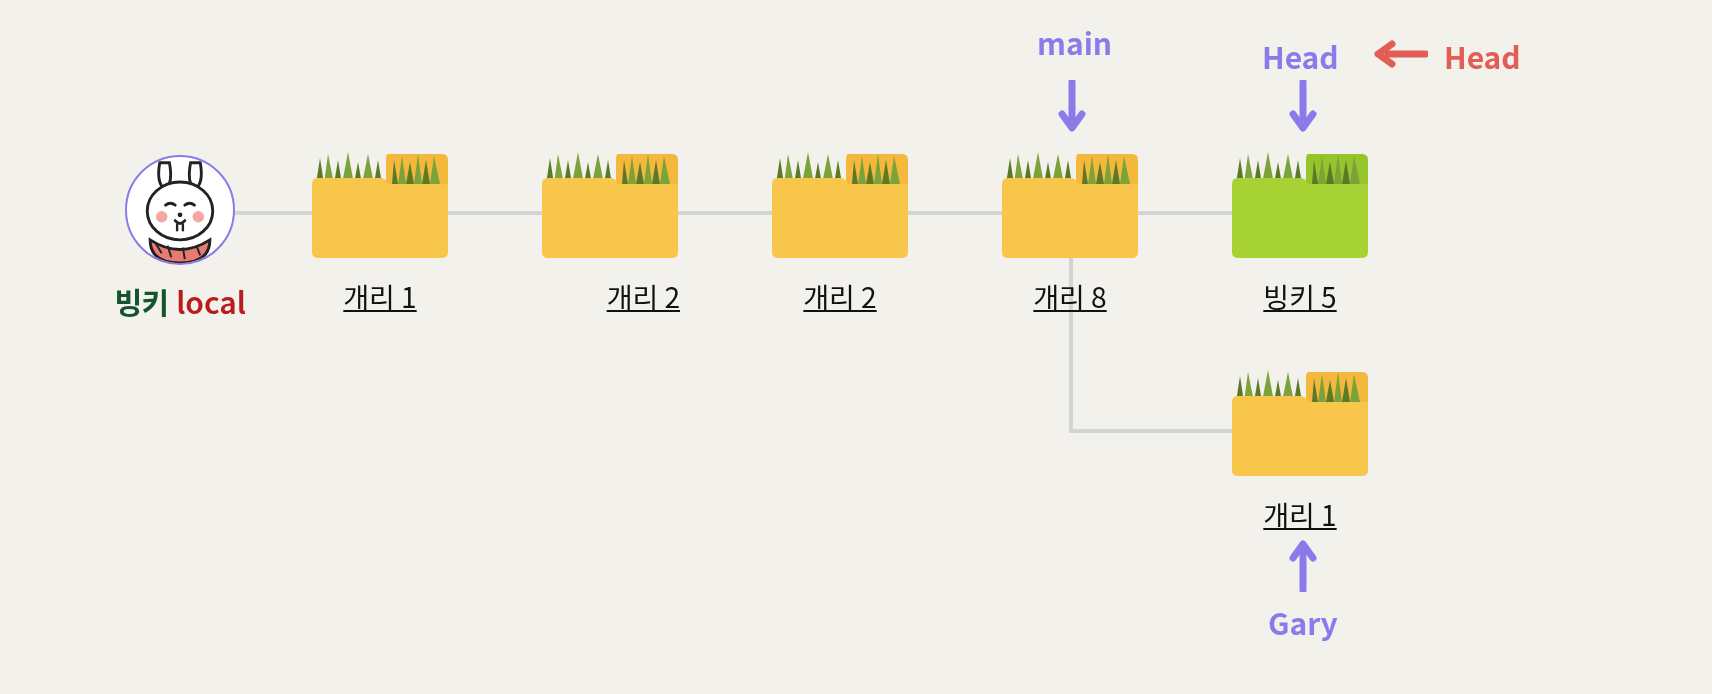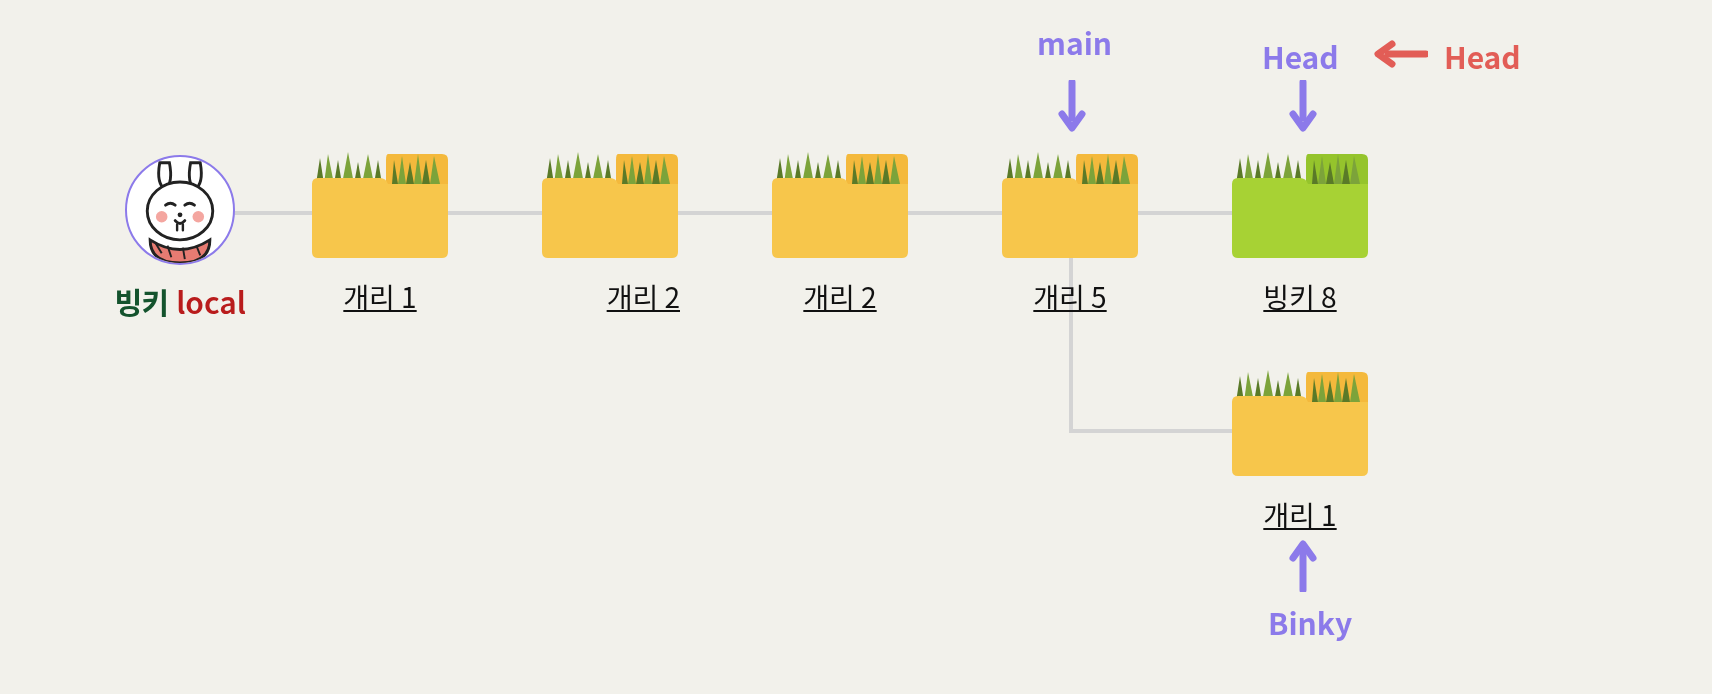--- a/index.html
+++ b/index.html
@@ -230,21 +230,21 @@
       <path d="M14 34 L18 4 L24 34 Z" fill="#7ca33a"></path>
       <path d="M24 34 L28 10 L32 34 Z" fill="#5a7a28"></path>
       <path d="M32 34 L38 2 L44 34 Z" fill="#7ca33a"></path>
       <path d="M44 34 L48 12 L52 34 Z" fill="#5a7a28"></path>
       <path d="M52 34 L58 4 L64 34 Z" fill="#7ca33a"></path>
       <path d="M64 34 L68 10 L72 34 Z" fill="#5a7a28"></path>
     </g>
 
     <path d="M2 34 Q2 28 8 28 L70 28 Q76 28 78 34 L138 34 L138 102 Q138 108 132 108 L8 108 Q2 108 2 102 Z" fill="#f7c64b"></path>
   </svg></div>
-    <div class="folder-label">개리 5</div>
+    <div class="folder-label">개리 8</div>
   </div>
 
   <div class="node folder" style="left:1230px; top:150px;">
     <div class="folder-icon">
   <svg viewBox="0 0 140 110" width="140" height="110">
 
     <path d="M78 4 L132 4 Q138 4 138 10 L138 34 L76 34 L76 10 Q76 4 78 4 Z" fill="#95c42c"></path>
 
     <g>
       <path d="M82 34 L84 10 L88 34 Z" fill="#5a7a28"></path>
@@ -260,21 +260,21 @@
       <path d="M14 34 L18 4 L24 34 Z" fill="#7ca33a"></path>
       <path d="M24 34 L28 10 L32 34 Z" fill="#5a7a28"></path>
       <path d="M32 34 L38 2 L44 34 Z" fill="#7ca33a"></path>
       <path d="M44 34 L48 12 L52 34 Z" fill="#5a7a28"></path>
       <path d="M52 34 L58 4 L64 34 Z" fill="#7ca33a"></path>
       <path d="M64 34 L68 10 L72 34 Z" fill="#5a7a28"></path>
     </g>
 
     <path d="M2 34 Q2 28 8 28 L70 28 Q76 28 78 34 L138 34 L138 102 Q138 108 132 108 L8 108 Q2 108 2 102 Z" fill="#a7d234"></path>
   </svg></div>
-    <div class="folder-label">빙키 8</div>
+    <div class="folder-label">빙키 5</div>
   </div>
 
   <div class="node folder" style="left:1230px; top:368px;">
     <div class="folder-icon">
   <svg viewBox="0 0 140 110" width="140" height="110">
 
     <path d="M78 4 L132 4 Q138 4 138 10 L138 34 L76 34 L76 10 Q76 4 78 4 Z" fill="#f4b93c"></path>
 
     <g>
       <path d="M82 34 L84 10 L88 34 Z" fill="#5a7a28"></path>
@@ -323,15 +323,15 @@
     </svg>
   </div>
   <div class="head-lbl" style="left:1444px; top:34px;">Head</div>
 
   <div class="arrow" style="left:1289px; top:540px;">
     <svg width="28" height="52" viewBox="0 0 28 52">
       <path d="M4 18 L14 4 L24 18" fill="none" stroke="#8c7aea" stroke-width="7" stroke-linecap="round" stroke-linejoin="round"></path>
       <line x1="14" y1="12" x2="14" y2="50" stroke="#8c7aea" stroke-width="7" stroke-linecap="round"></line>
     </svg>
   </div>
-  <div class="branch-lbl" style="left:1268px; top:600px;">Binky</div>
+  <div class="branch-lbl" style="left:1268px; top:600px;">Gary</div>
 
 </div>
 
 </body></html>

